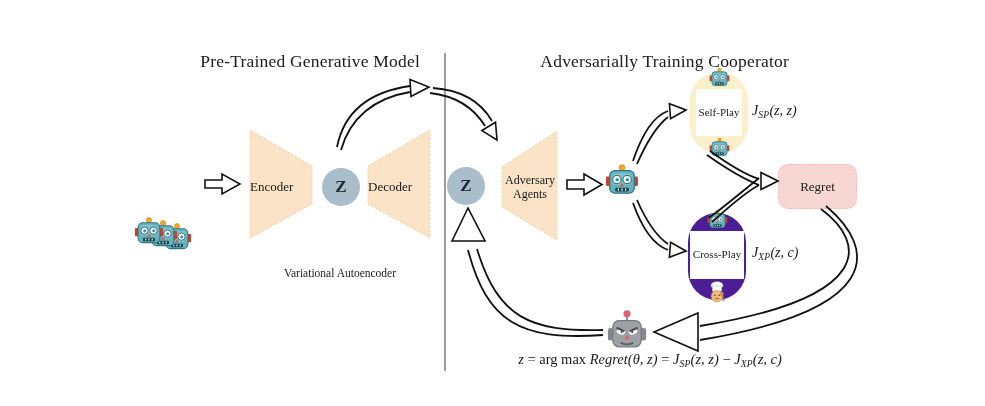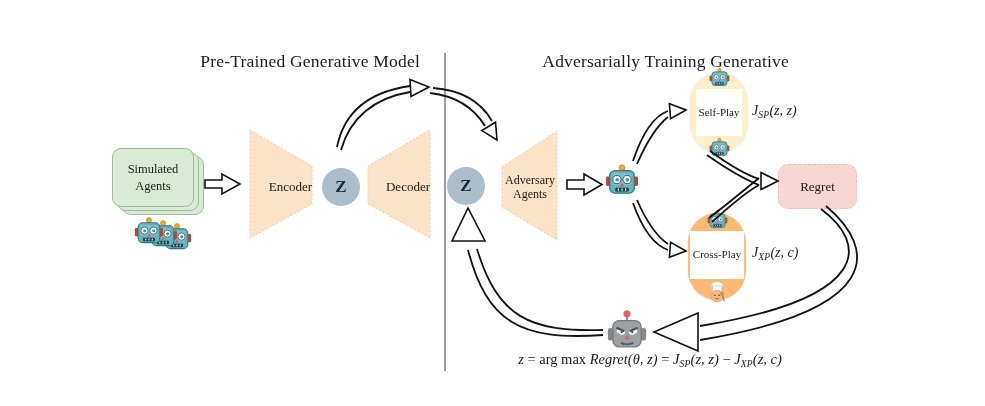--- a/index.html
+++ b/index.html
@@ -1,20 +1,20 @@
 <!DOCTYPE html>
 <html><head>
 <meta charset="utf-8">
 <style>
   html,body{margin:0;padding:0;background:#fff;}
   #canvas{position:relative;width:985px;height:406px;background:#ffffff;overflow:hidden;
           font-family:"Liberation Serif","DejaVu Serif",serif;color:#1a1a1a;}
   .abs{position:absolute;}
   .title{font-size:17.5px;text-align:right;letter-spacing:.2px;}
-  .shape-label{font-size:13px;text-align:right;line-height:1.15;}
+  .shape-label{font-size:13px;text-align:left;line-height:1.15;}
   .small-label{font-size:12px;text-align:center;line-height:1.2;}
   .z-circle{width:38px;height:38px;border-radius:50%;background:#a9bdcb;
             display:flex;align-items:center;justify-content:center;
             font-weight:bold;font-size:17px;color:#1c2b33;}
   .stack-box{position:absolute;width:80px;height:57px;border-radius:9px;
              background:#d9ebd4;border:1px solid #9db89b;}
   .stack-front{display:flex;flex-direction:column;align-items:center;justify-content:center;
                font-size:12.5px;line-height:1.3;}
   .pill{display:flex;flex-direction:column;align-items:center;justify-content:center;gap:1px;
         border-radius:29px;box-shadow:0 1px 2px rgba(0,0,0,.08);}
@@ -35,30 +35,22 @@
 <div id="canvas">
 
   <svg class="layer" width="985" height="406" viewBox="0 0 985 406">
     <line x1="445" y1="53" x2="445" y2="371" stroke="#3c3c3c" stroke-width="1"></line>
     <path d="M250,130 L312,166 L312,204 L250,238 Z" fill="#fbe3c7" stroke="#f1d4ae" stroke-width="1.2" stroke-dasharray="2 2" stroke-linejoin="round"></path>
     <path d="M368,166 L430,130 L430,238 L368,204 Z" fill="#fbe3c7" stroke="#f1d4ae" stroke-width="1.2" stroke-dasharray="2 2" stroke-linejoin="round"></path>
     <path d="M502,167 L557,131 L557,240 L502,207 Z" fill="#fbe3c7" stroke="#f1d4ae" stroke-width="1.2" stroke-dasharray="2 2" stroke-linejoin="round"></path>
   </svg>
 
   <div class="abs title" style="left:120px;top:51px;width:300px;">Pre-Trained Generative Model</div>
-  <div class="abs title" style="left:489px;top:51px;width:300px;">Adversarially Training Generative</div>
-
-  <div class="abs" style="left:112px;top:148px;width:95px;height:70px;">
-    <div class="stack-box" style="left:10px;top:8px;"></div>
-    <div class="stack-box" style="left:5px;top:4px;"></div>
-    <div class="stack-box stack-front" style="left:0;top:0;">
-      <span>Simulated</span>
-      <span>Agents</span>
-    </div>
-  </div>
+  <div class="abs title" style="left:489px;top:51px;width:300px;">Adversarially Training Cooperator</div>
+
 
   <div class="abs" style="left:134px;top:216px;width:62px;height:36px;">
     <span class="abs icon" style="left:28px;top:6px;width:30px;height:30px;z-index:1;">
         <svg width="100%" height="100%" viewBox="0 0 40 40">
           <circle cx="20" cy="5.5" r="3.4" fill="#f6a821" stroke="#c77f12" stroke-width="0.8"></circle>
           <rect x="1.2" y="16" width="4.6" height="11" rx="1.6" fill="#c8412b"></rect>
           <rect x="34.2" y="16" width="4.6" height="11" rx="1.6" fill="#c8412b"></rect>
           <rect x="5.5" y="9" width="29" height="26.5" rx="6" fill="#66b3bf" stroke="#2f7583" stroke-width="1.4"></rect>
           <rect x="8.5" y="12" width="23" height="14" rx="4" fill="#8ed0d8" opacity="0.55"></rect>
           <circle cx="14" cy="19.5" r="4.8" fill="#fff" stroke="#1d4e57" stroke-width="1"></circle>
@@ -108,20 +100,21 @@
           <rect x="23.6" y="30" width="1.4" height="2.6" fill="#fff"></rect>
         </svg>
       </span>
   </div>
 
   <div class="abs shape-label" style="left:250px;top:180px;width:62px;">Encoder</div>
   <div class="abs z-circle" style="left:322px;top:168px;">
       <span>Z</span>
     </div>
   <div class="abs shape-label" style="left:368px;top:180px;width:62px;">Decoder</div>
+  <div class="abs small-label" style="left:240px;top:267px;width:200px;font-size:11.5px;">Variational Autoencoder</div>
 
   <div class="abs z-circle" style="left:447px;top:167px;">
       <span>Z</span>
     </div>
   <div class="abs small-label" style="left:502px;top:173px;width:56px;">
     <div>Adversary</div>
     <div>Agents</div>
   </div>
 
   <span class="abs icon" style="left:605px;top:163px;width:34px;height:34px;">
@@ -179,21 +172,21 @@
           <rect x="15" y="30" width="1.4" height="2.6" fill="#fff"></rect>
           <rect x="19.3" y="30" width="1.4" height="2.6" fill="#fff"></rect>
           <rect x="23.6" y="30" width="1.4" height="2.6" fill="#fff"></rect>
         </svg>
       </span>
   </div>
   <div class="abs jlabel" style="left:752px;top:103px;">
     <span class="it">J</span><span class="sub">SP</span><span class="it">(z, z)</span>
   </div>
 
-  <div class="abs pill" style="left:688px;top:213px;width:58px;height:87px;background:#fdba74;">
+  <div class="abs pill" style="left:688px;top:213px;width:58px;height:87px;background:#4c1d95;">
     <span class="icon" style="width:21px;height:21px;">
         <svg width="100%" height="100%" viewBox="0 0 40 40">
           <circle cx="20" cy="5.5" r="3.4" fill="#f6a821" stroke="#c77f12" stroke-width="0.8"></circle>
           <rect x="1.2" y="16" width="4.6" height="11" rx="1.6" fill="#c8412b"></rect>
           <rect x="34.2" y="16" width="4.6" height="11" rx="1.6" fill="#c8412b"></rect>
           <rect x="5.5" y="9" width="29" height="26.5" rx="6" fill="#66b3bf" stroke="#2f7583" stroke-width="1.4"></rect>
           <rect x="8.5" y="12" width="23" height="14" rx="4" fill="#8ed0d8" opacity="0.55"></rect>
           <circle cx="14" cy="19.5" r="4.8" fill="#fff" stroke="#1d4e57" stroke-width="1"></circle>
           <circle cx="26" cy="19.5" r="4.8" fill="#fff" stroke="#1d4e57" stroke-width="1"></circle>
           <circle cx="14.3" cy="19.8" r="2.1" fill="#2b9ab5"></circle>

